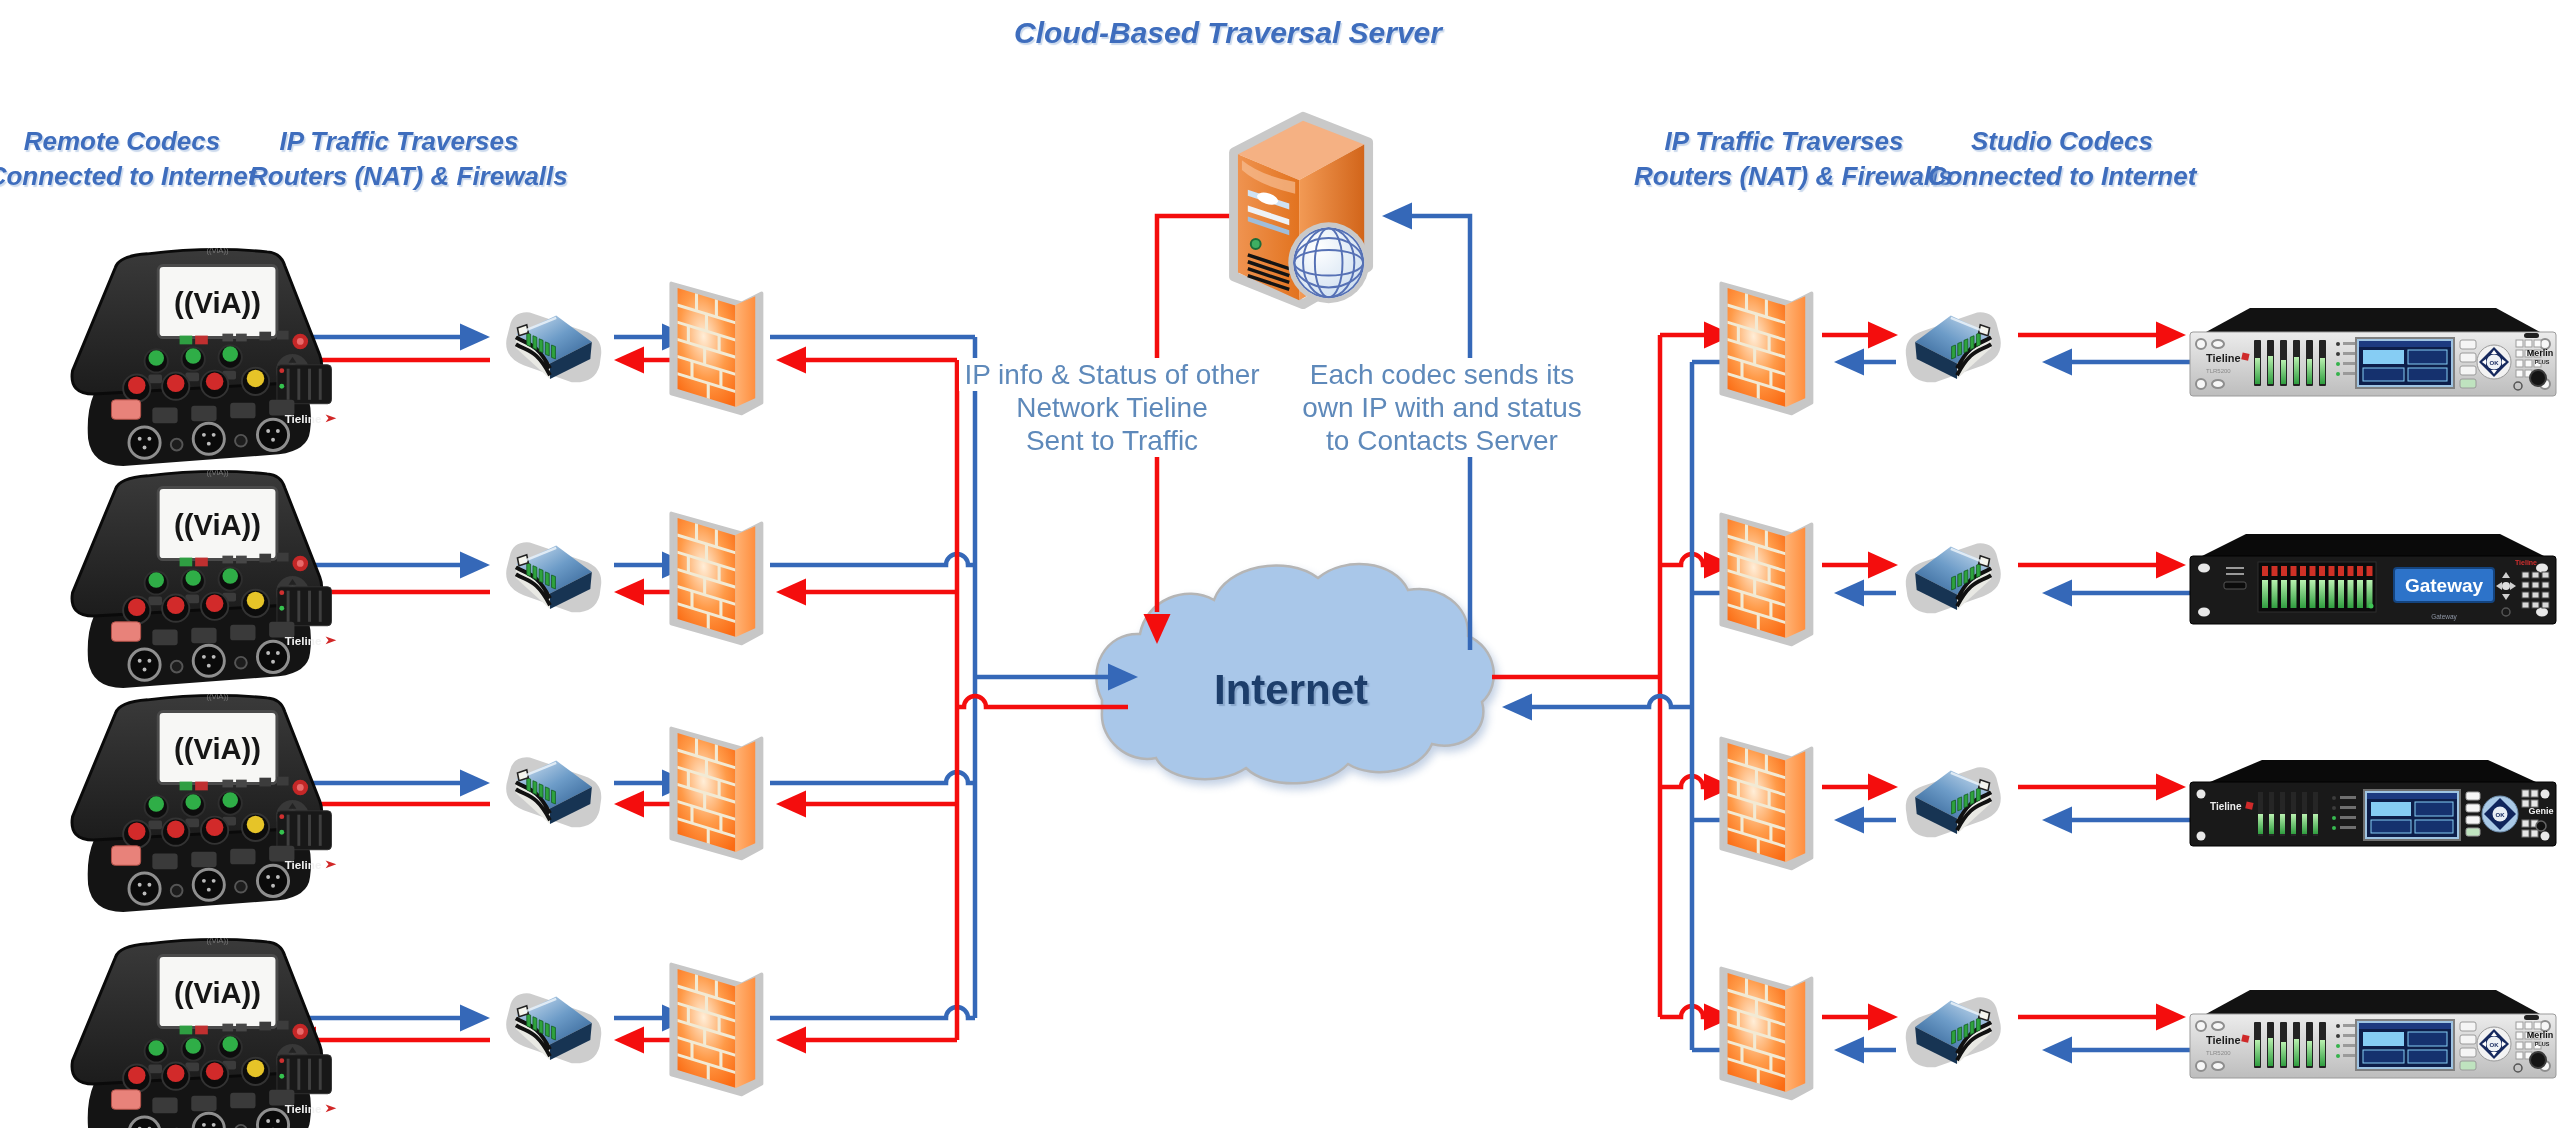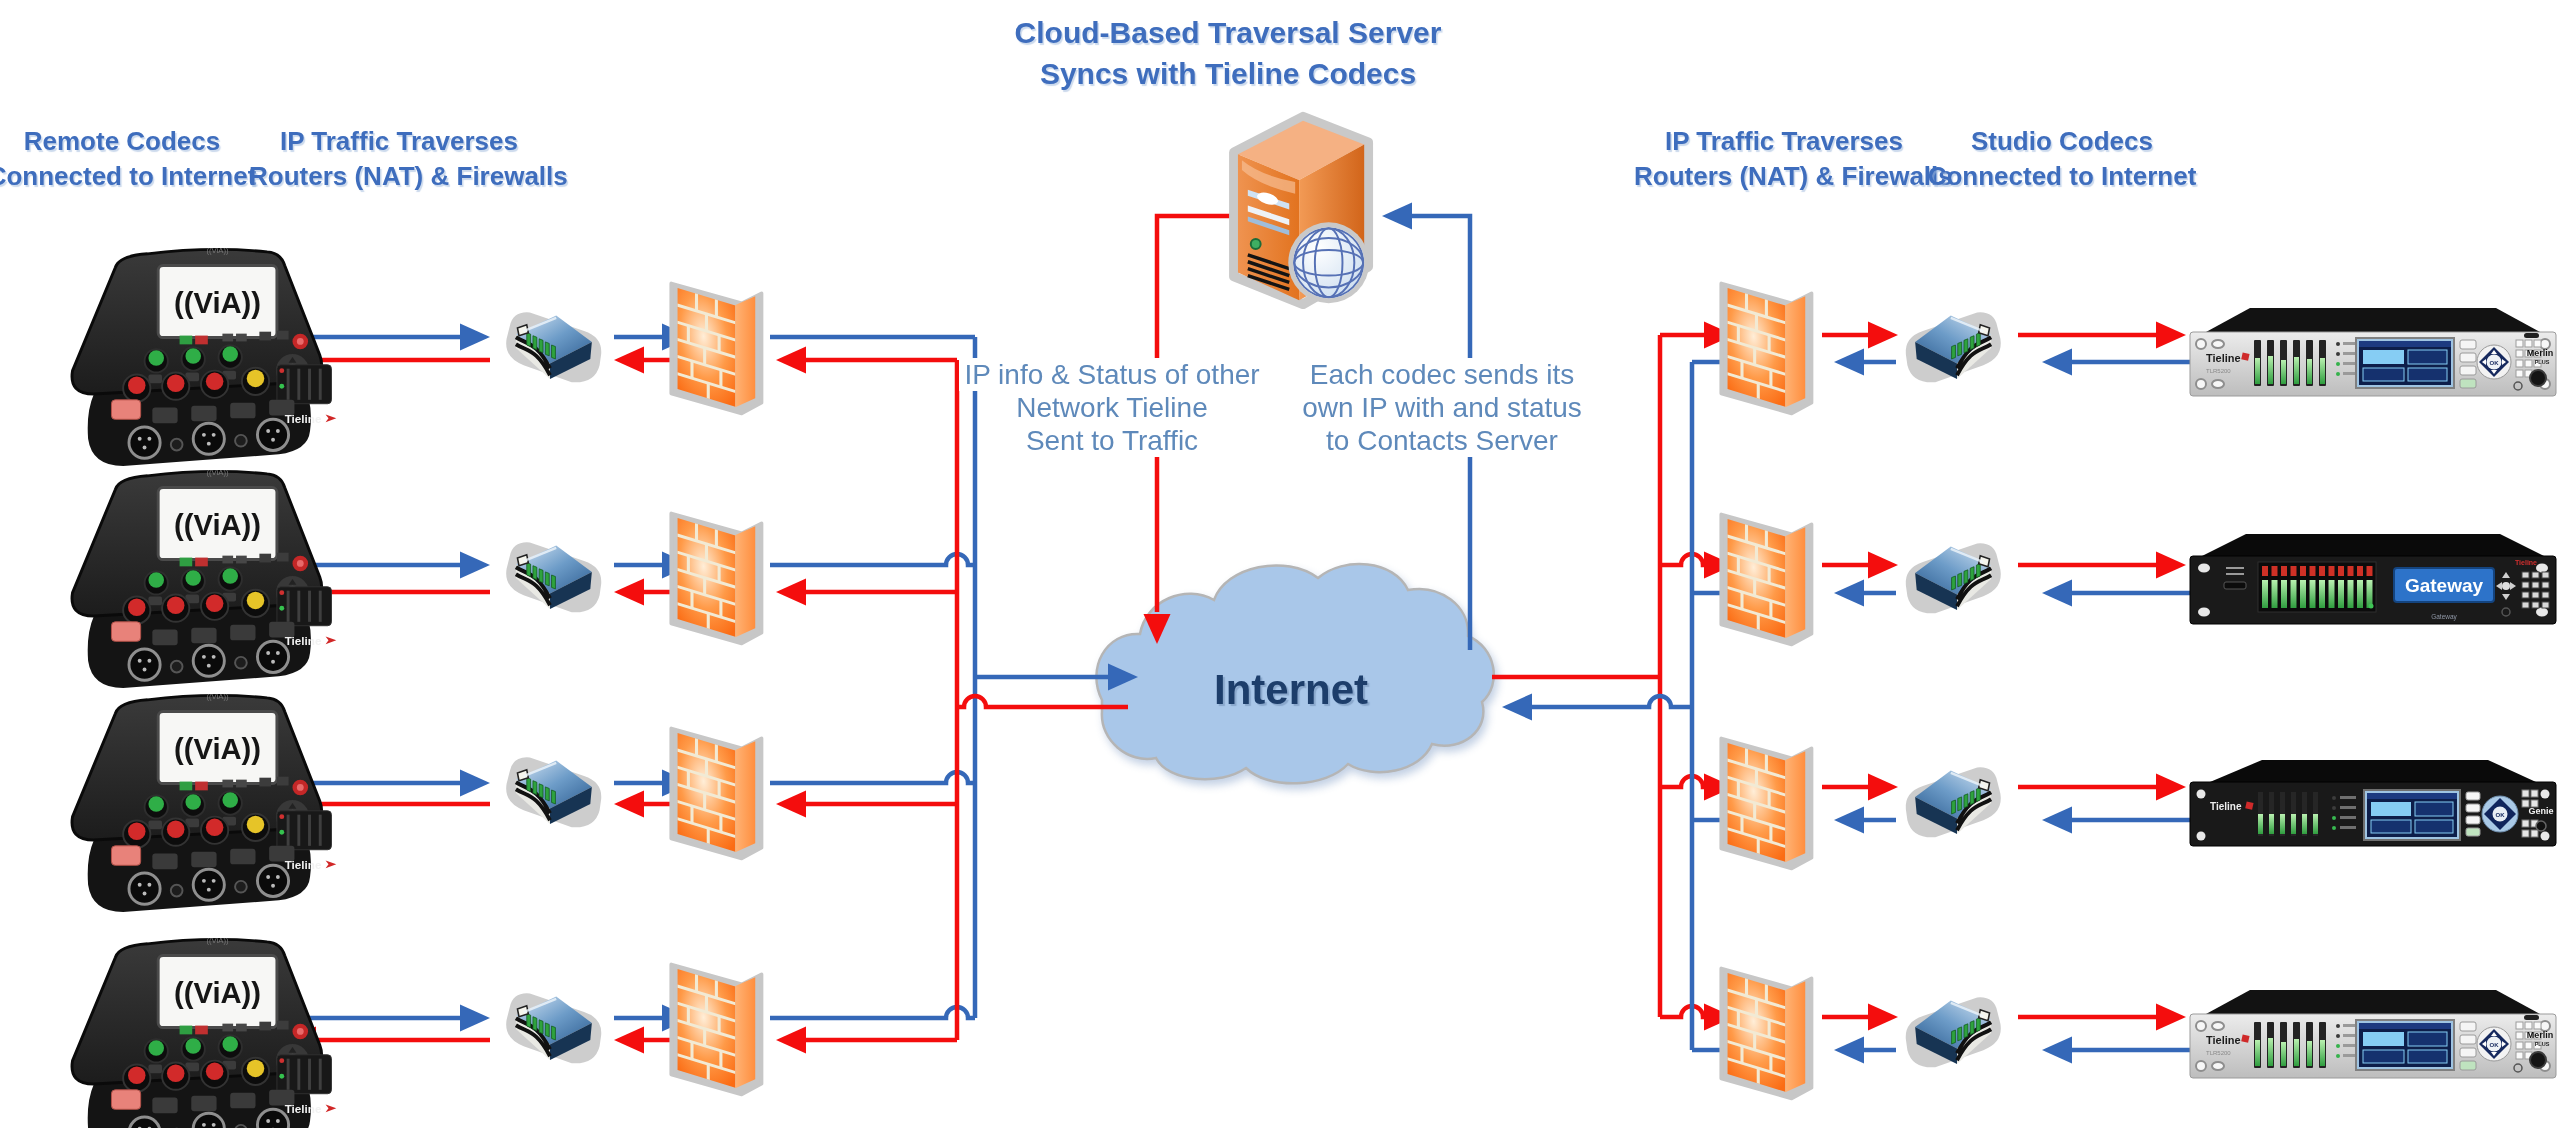--- a/index.html
+++ b/index.html
@@ -1,20 +1,20 @@
 <!DOCTYPE html>
 <html style="--heading: #3e6dbd; --annotation: #5e89ba; --red: #f40d0d; --blue: #3568b8; --cloud-fill: #a9c7e9; --cloud-stroke: #b5b5b5; --cloud-text: #1d3e6b;"><head>
 <meta charset="utf-8">
 <style>
   html,body{margin:0;padding:0;background:#fff;}
   #canvas{position:relative;width:2563px;height:1128px;overflow:hidden;background:#fff;
           font-family:"Liberation Sans", sans-serif;}
   .layer{position:absolute;left:0;top:0;width:2563px;height:1128px;}
   .heading{position:absolute;text-align:center;font-weight:bold;color:var(--heading);
-           text-shadow:1.5px 1.5px 1px rgba(160,185,220,.55);}
+           text-shadow:1.5px 1.5px 1px rgba(160,185,220,.55);font-style:italic;}
   .heading div{white-space:nowrap;}
   .h-title{font-size:30px;line-height:41px;}
   .h-side{font-size:26px;line-height:35px;}
   .annot{position:absolute;display:flex;flex-direction:column;align-items:center;
          font-size:28px;line-height:33px;color:var(--annotation);z-index:3;}
   .annot span{background:#fff;padding:0 5px;white-space:nowrap;}
   #wires{z-index:2;}
   #cloudLayer{z-index:1;}
   .sr{stroke:var(--red);stroke-width:4.5;fill:none;}
   .sb{stroke:var(--blue);stroke-width:4.5;fill:none;}
@@ -140,21 +140,20 @@
       <path class="sb" d="M 1692 707 L 1671 707 A 11 11 0 0 0 1649 707 L 1532 707"></path>
       <polygon class="fb" points="1502,707 1532,693.5 1532,720.5"></polygon>
       <path class="sr" d="M 1238 216 H 1157 V 612"></path>
       <polygon class="fr" points="1157,644 1143.5,614 1170.5,614"></polygon>
       <path class="sb" d="M 1470 650 V 216 H 1412"></path>
       <polygon class="fb" points="1382,216 1412,202.5 1412,229.5"></polygon>
     </svg>
 
   <div class="heading h-title" style="left:848px;top:12px;width:760px;">
     <div>Cloud-Based Traversal Server</div>
-    <div>Syncs with Tieline Codecs</div>
   </div>
   <div class="heading h-side" style="left:-28px;top:124px;width:300px;">
     <div>Remote Codecs</div>
     <div>Connected to Internet</div>
   </div>
   <div class="heading h-side" style="left:249px;top:124px;width:300px;">
     <div>IP Traffic Traverses</div>
     <div>Routers (NAT) &amp; Firewalls</div>
   </div>
   <div class="heading h-side" style="left:1634px;top:124px;width:300px;">

